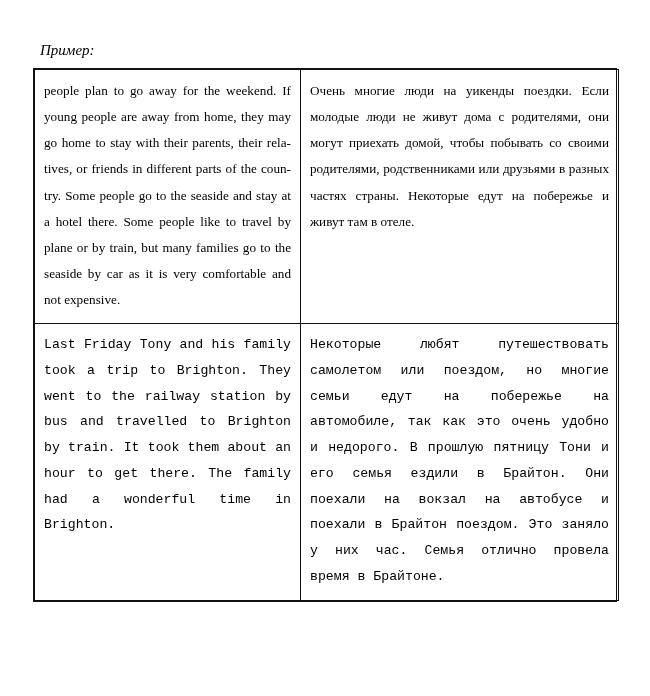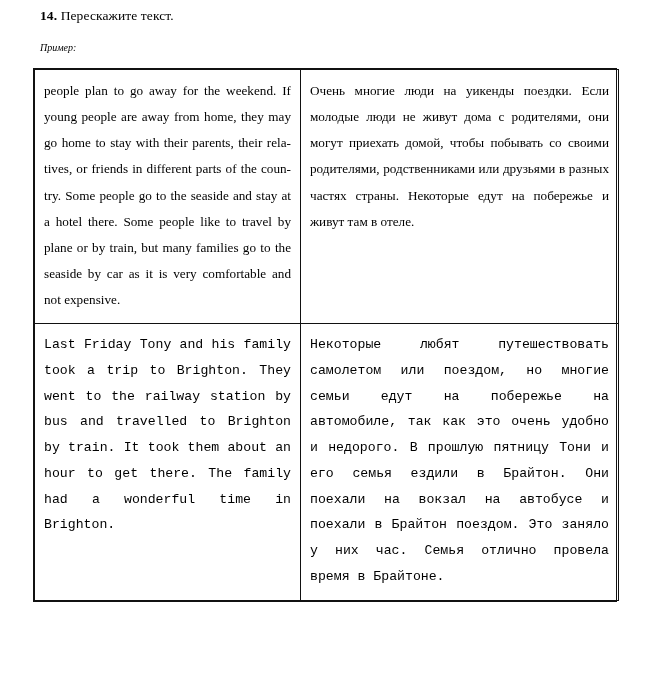--- a/index.html
+++ b/index.html
@@ -31,21 +31,21 @@
     letter-spacing: 0.1px;
     white-space: nowrap;
   }
   .task-num {
     font-weight: bold;
   }
   .example-line {
     position: absolute;
     top: 42px;
     left: 40px;
-    font-size: 10px;
+    font-size: 15px;
     font-style: italic;
     font-family: "Liberation Serif", serif;
   }
   .table-wrap {
     position: absolute;
     top: 68px;
     left: 33px;
     width: 584px;
     border: 1px solid #111;
     box-sizing: border-box;
@@ -84,24 +84,20 @@
     line-height: 1.95;
     font-family: Liberation Mono, monospace;
   }
   .row-1 td { padding-bottom: 6px; }
 </style>
 </head>
 <body>
 
 <div class="page">
 
-  <div class="task-line">
-    <span class="task-num">14.</span>
-    <span>Перескажите текст.</span>
-  </div>
 
   <div class="example-line">Пример:</div>
 
   <div class="table-wrap">
     <table class="bitext">
       <tbody>
         <tr class="row-2">
           <td class="col-en">
             <div class="cell-text">people plan to go away for the weekend. If young people are away from home, they may go home to stay with their parents, their rela­tives, or friends in different parts of the coun­try. Some people go to the seaside and stay at a hotel there. Some people like to travel by plane or by train, but many families go to the seaside by car as it is very comfortable and not expen­sive.</div>
           </td>

